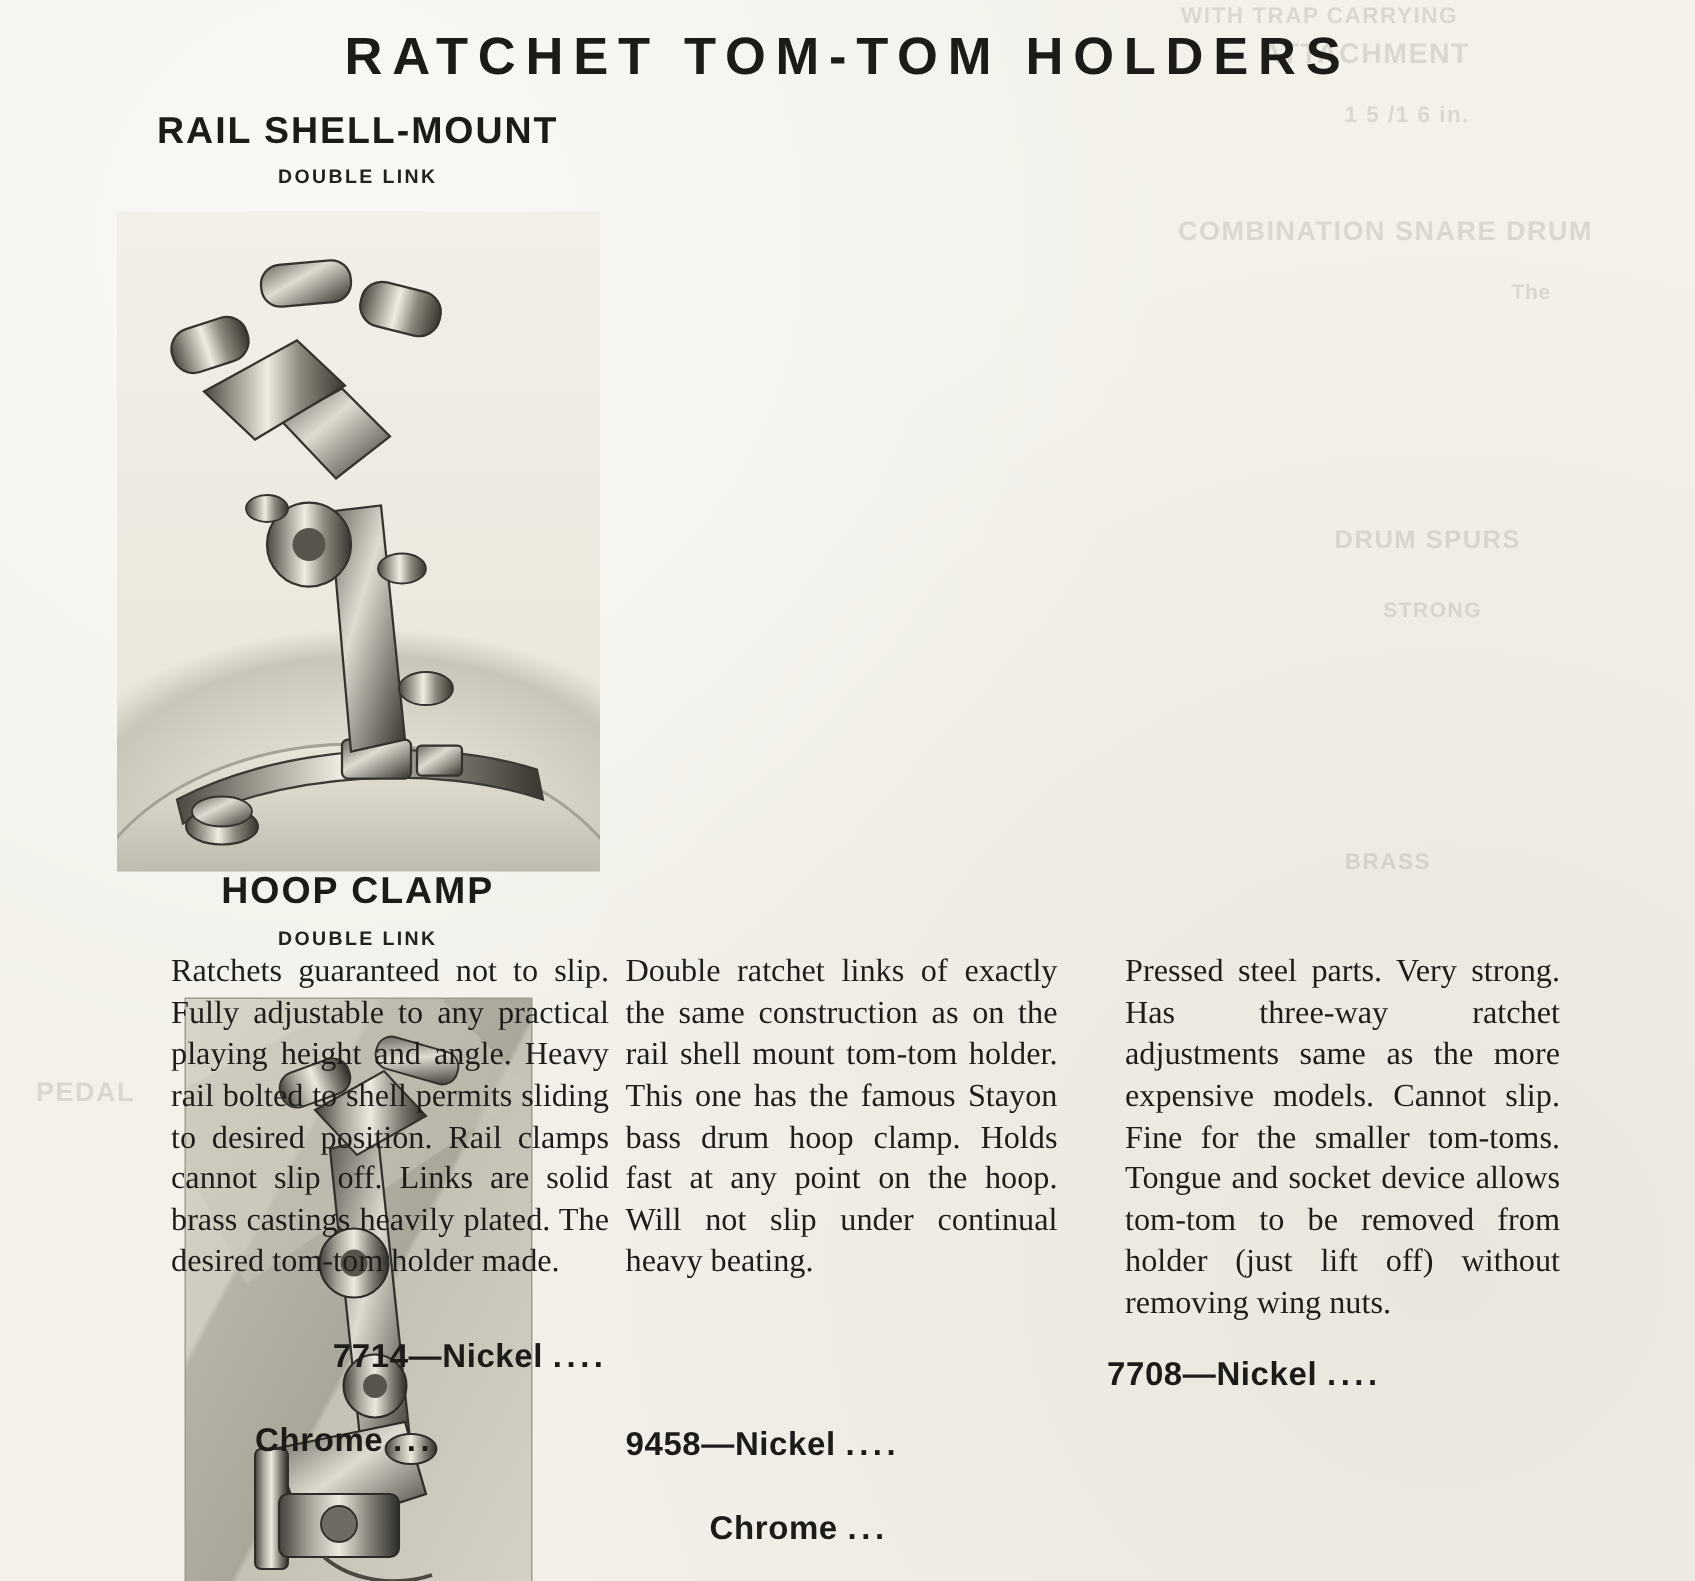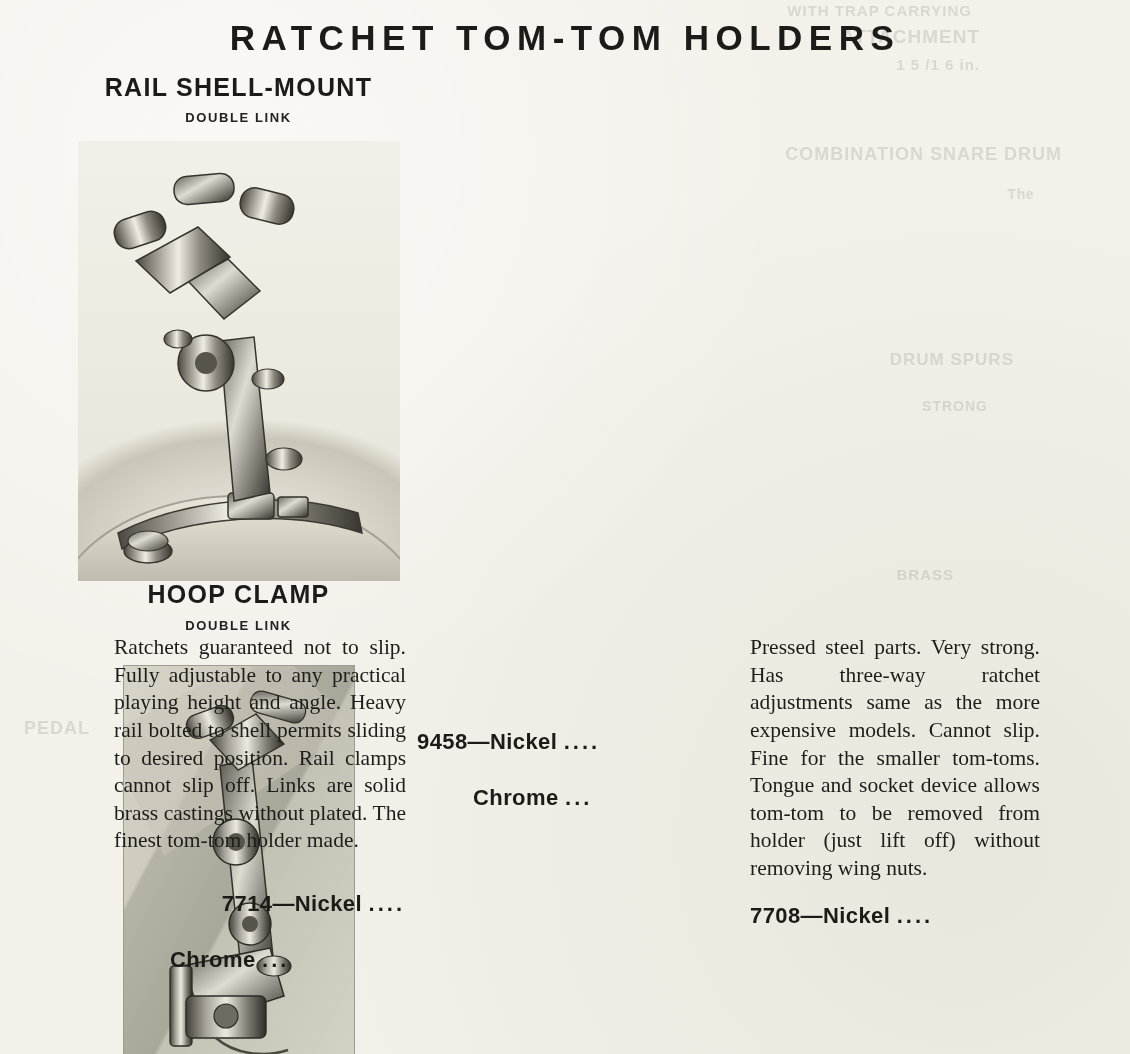--- a/index.html
+++ b/index.html
@@ -29,21 +29,21 @@
     position: absolute;
     color: rgba(120,116,104,0.20);
     font-family: "Liberation Sans", sans-serif;
     font-weight: bold;
     letter-spacing: 1px;
     pointer-events: none;
     user-select: none;
   }
   .bleed.b1 { top: 2px;   right: 158px; font-size: 15px; }
   .bleed.b2 { top: 26px;  right: 150px; font-size: 19px; }
-  .bleed.b3 { top: 56px;  right: 150px; font-size: 15px; }
+  .bleed.b3 { top: 68px;  right: 150px; font-size: 15px; }
   .bleed.b4 { top: 144px; right: 68px;  font-size: 18px; }
   .bleed.b5 { top: 186px; right: 96px;  font-size: 14px; letter-spacing: 0.5px;}
   .bleed.b6 { top: 350px; right: 116px; font-size: 17px; }
   .bleed.b7 { top: 398px; right: 142px; font-size: 14px; }
   .bleed.b8 { top: 566px; right: 176px; font-size: 15px; }
   .bleed.b9 { top: 718px; left: 24px;   font-size: 18px; }
   .bleed.b10{ top: 150px; left: 238px;  font-size: 15px; }
   .bleed.b11{ top: 250px; left: 258px;  font-size: 14px; }
 
   .main-title {
@@ -159,21 +159,21 @@
     font-size: 22px;
     letter-spacing: 0.4px;
     color: #1d1b18;
     white-space: pre;
   }
   .price-line.indent { padding-left: 56px; }
   .p1 { margin-top: 36px; margin-left: 24px; text-align: right; }
   .p1b { margin-top: 30px; margin-left: 42px; }
   .p2 { margin-top: 95px; margin-left: 12px; }
   .p2b { margin-top: 30px; margin-left: 12px; }
-  .p3 { margin-top: 20px; margin-left: 12px; }
+  .p3 { margin-top: 20px; }
   .dots { letter-spacing: 3px; font-weight: bold; }
 </style>
 </head>
 <body>
 
 <div class="page">
 
   <div class="bleed b1">WITH TRAP CARRYING</div>
   <div class="bleed b2">ATTACHMENT</div>
   <div class="bleed b3">1 5 /1 6 in.</div>
@@ -335,26 +335,27 @@
         </div>
       </div>
 
     </div>
 
   </div>
 
   <div class="captions">
 
     <div class="cap-col c1">
-      <div class="body">Ratchets guaranteed not to slip. Fully adjustable to any practical playing height and angle. Heavy rail bolted to shell permits sliding to desired position. Rail clamps cannot slip off. Links are solid brass castings without plated. The finest tom-tom holder made.</div>
+      <div class="body">Ratchets guaranteed not to slip. Fully adjustable to any practical playing height and angle. Heavy rail bolted to shell permits sliding to desired position. Rail clamps cannot slip off. Links are solid brass castings heavily plated. The desired tom-tom holder made.</div>
       <div class="price-line p1"><span>7714—Nickel</span> <span class="dots">....</span></div>
       <div class="price-line p1b indent"><span>Chrome</span> <span class="dots">...</span></div>
     </div>
 
     <div class="cap-col c2">
+      <div class="body">Double ratchet links of exactly the same construction as on the rail shell mount tom-tom holder. This one has the famous Stayon bass drum hoop clamp. Holds fast at any point on the hoop. Will not slip under continual heavy beating.</div>
       <div class="price-line p2"><span>9458—Nickel</span> <span class="dots">....</span></div>
       <div class="price-line p2b indent"><span>Chrome</span> <span class="dots">...</span></div>
     </div>
 
     <div class="cap-col c3">
       <div class="body">Pressed steel parts. Very strong. Has three-way ratchet adjustments same as the more expensive models. Cannot slip. Fine for the smaller tom-toms. Tongue and socket device allows tom-tom to be removed from holder (just lift off) without removing wing nuts.</div>
       <div class="price-line p3"><span>7708—Nickel</span> <span class="dots">....</span></div>
     </div>
 
   </div>

